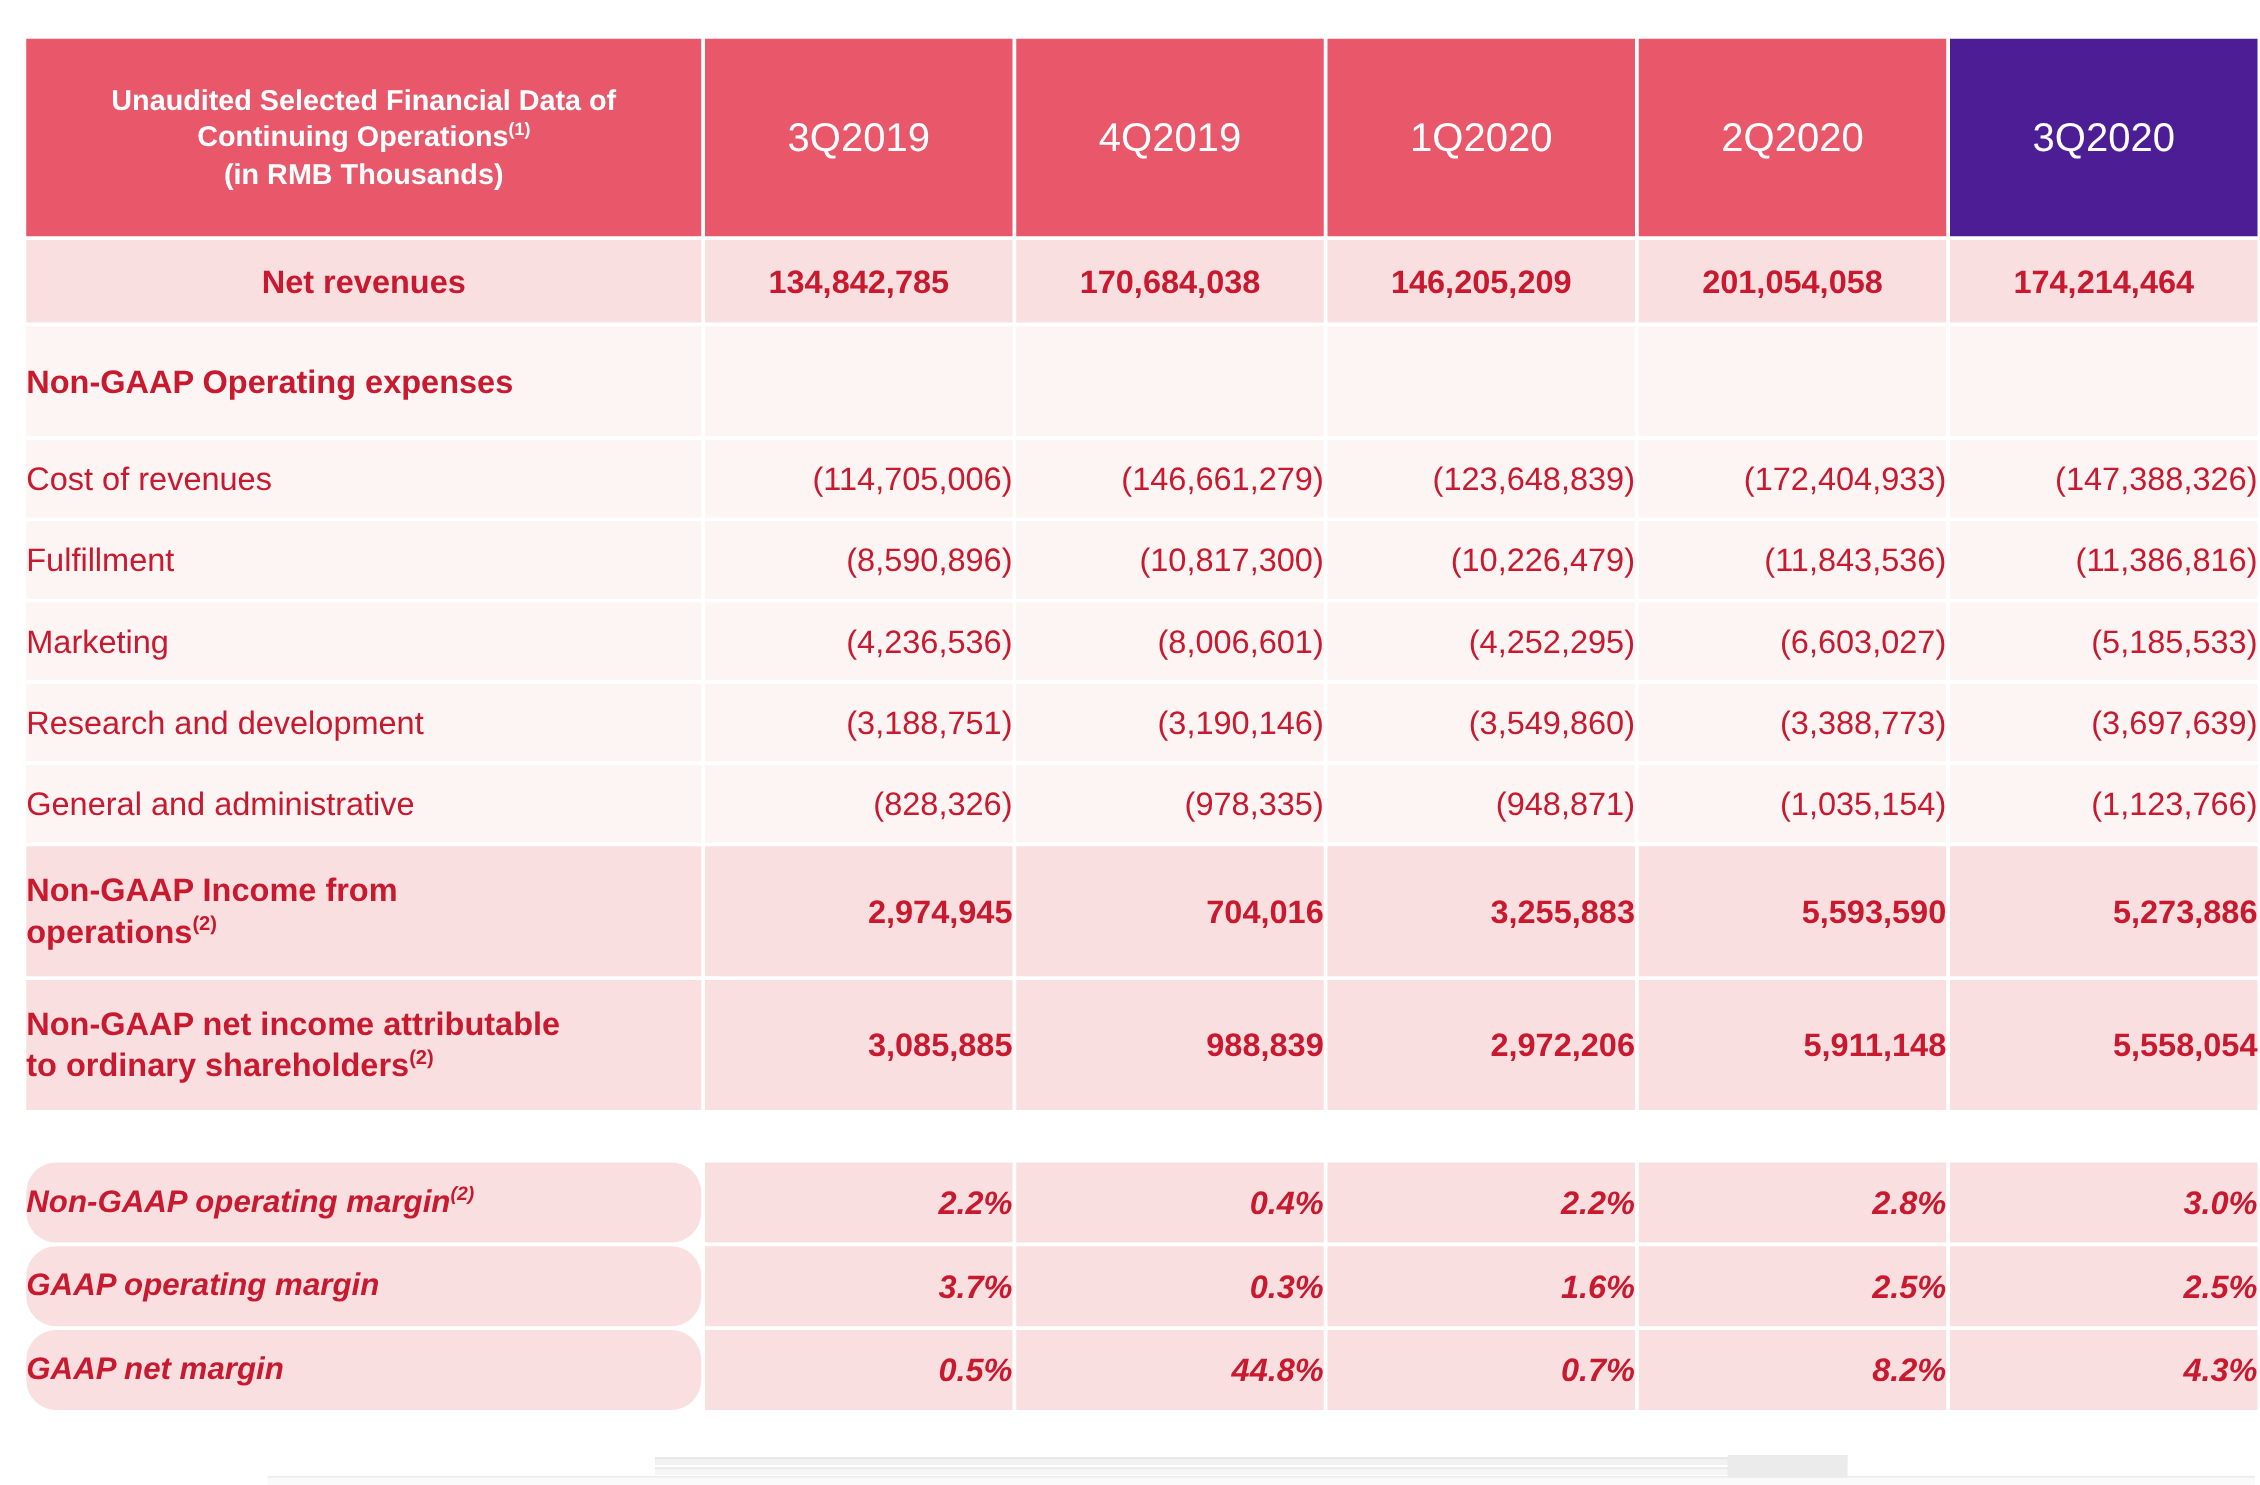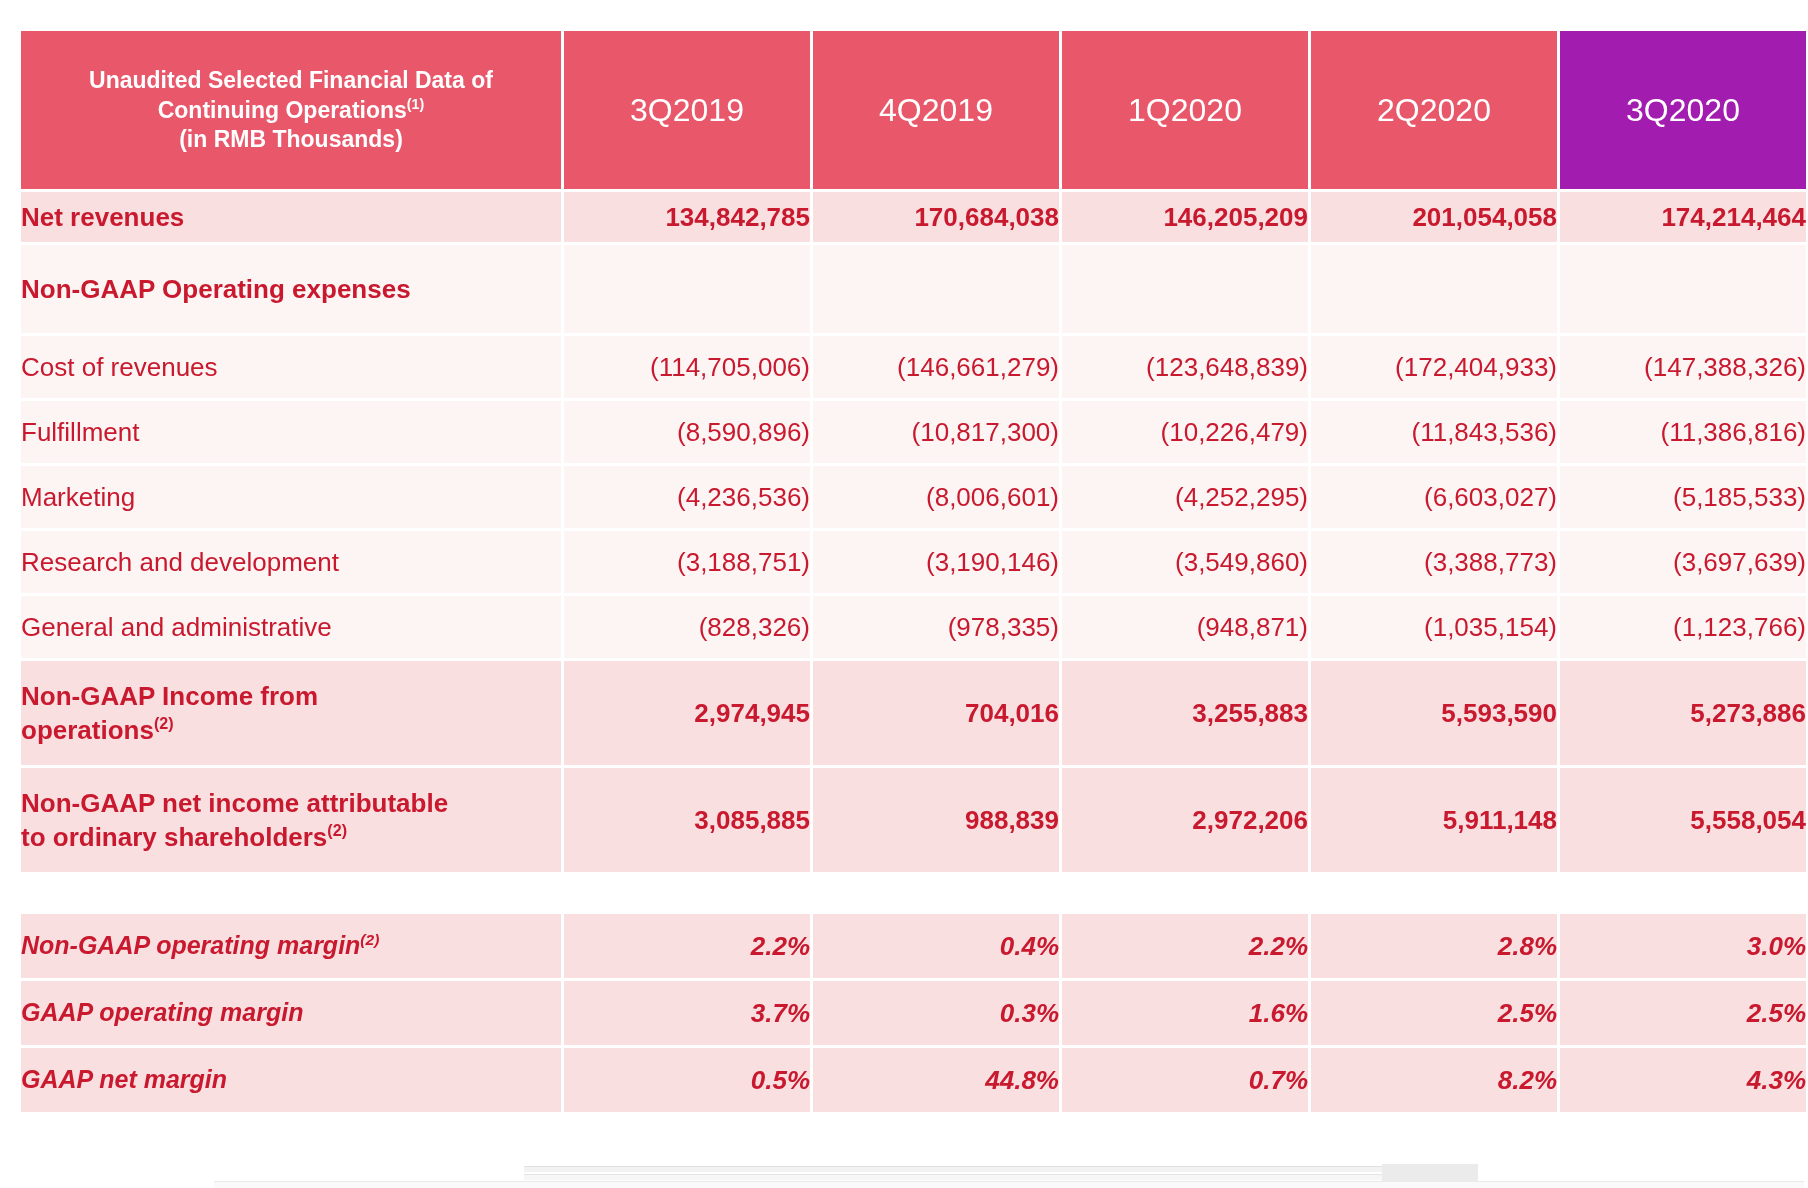--- a/index.html
+++ b/index.html
@@ -54,21 +54,21 @@
   }
   .hdr-q {
     background: #e8576a;
     color: #ffffff;
     font-weight: normal;
     font-size: 32px;
     text-align: center;
     height: 158px;
   }
   .hdr-q.current {
-    background: #a21caf;
+    background: #4c1d95;
     margin-left: 24px;
   }
   sup.fn {
     font-size: 0.62em;
     vertical-align: super;
     font-weight: bold;
   }
 
   
   .cell {
@@ -87,29 +87,29 @@
   }
   .num {
     text-align: right;
     padding: 10px 22px 10px 0;
     white-space: nowrap;
   }
 
   .b { font-weight: bold; }
   .i { font-style: italic; font-weight: bold; }
 
-  tr.r-rev td      { height: 50px; }
+  tr.r-rev td      { height: 66px; text-align: center; }
   tr.r-section td  { height: 88px; }
   tr.r-item td     { height: 62px; margin-left: 20px; }
   tr.r-tall td     { height: 104px; }
   tr.r-gap td      { height: 36px; background: #ffffff; }
   tr.r-margin td   { height: 64px; }
 
   
-  tr.r-margin .lbl { font-size: 25px; }
+  tr.r-margin .lbl { font-size: 25px; border-radius: 24px; }
 
   
   .chrome {
     position: absolute;
     left: 0;
     top: 1164px;
     width: 1808px;
     height: 24px;
     background: #ffffff;
   }

